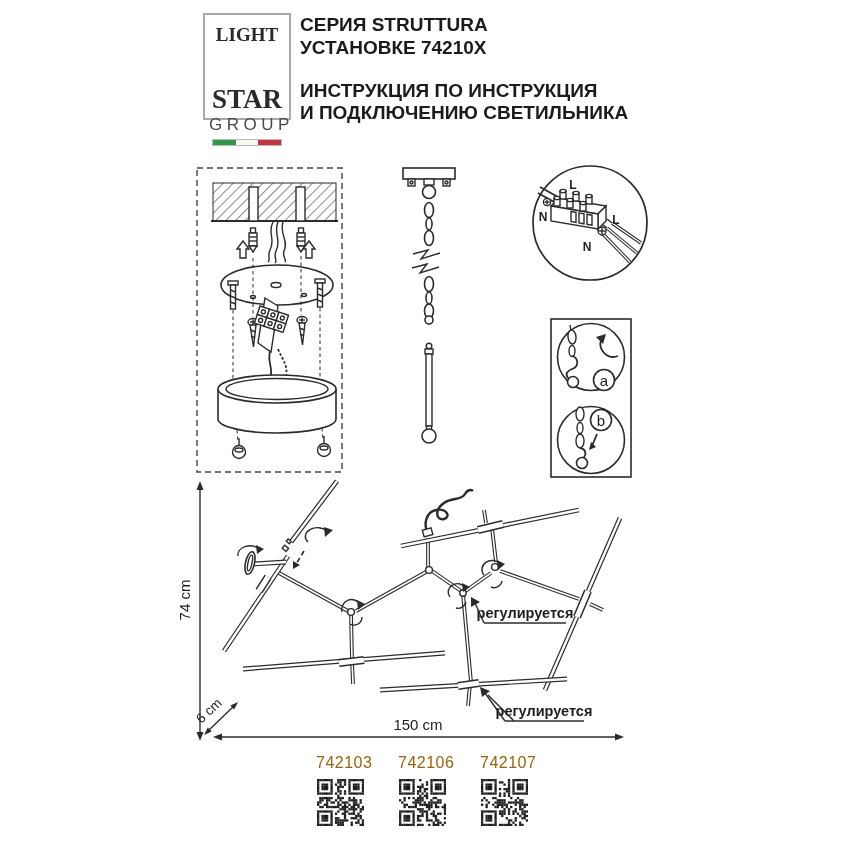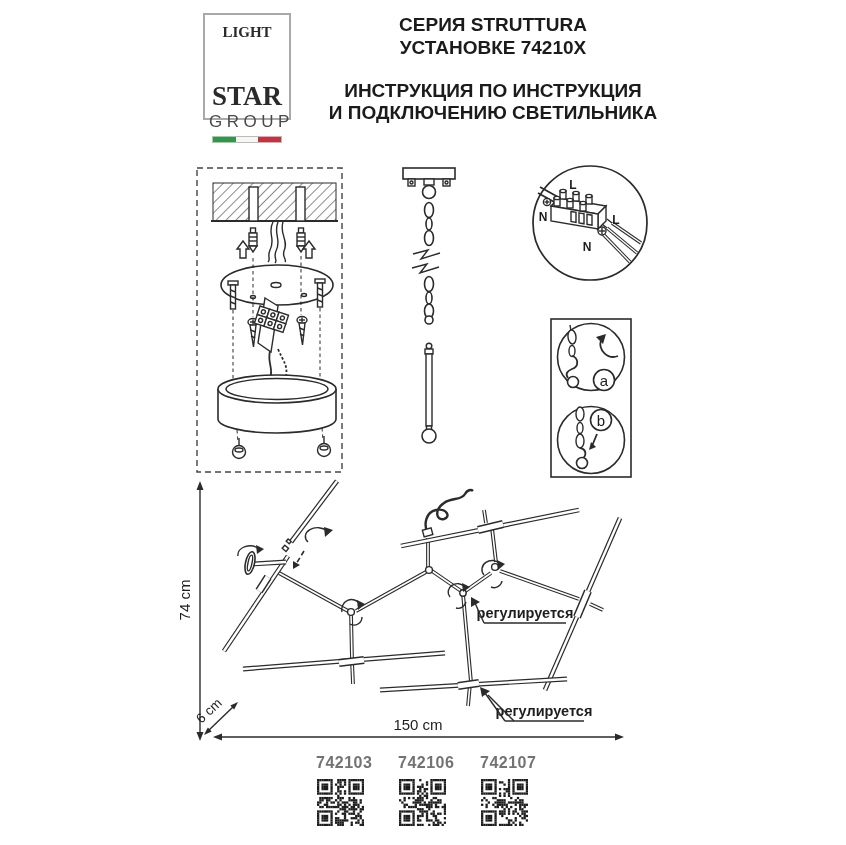--- a/index.html
+++ b/index.html
@@ -2,26 +2,26 @@
 <html><head>
 <meta charset="utf-8">
 <style>
   html,body{margin:0;padding:0;background:#ffffff;}
   #page{position:relative;width:846px;height:845px;background:#fff;overflow:hidden;
         font-family:"Liberation Sans",sans-serif;color:#1d1d1d;}
   
   #logo{position:absolute;left:203px;top:13px;width:88px;height:107px;border:2px solid #a9a9a9;
         box-sizing:border-box;text-align:center;background:#fff;}
   .logo-word{font-family:"Liberation Serif",serif;font-weight:bold;color:#2a2a2a;line-height:0.92;margin-top:44px;}
-  #logo-light{font-size:15px;margin-top:11px;letter-spacing:0px;}
+  #logo-light{font-size:19px;margin-top:11px;letter-spacing:0px;}
   #logo-star{font-size:27px;letter-spacing:0px;}
   #logo-group{font-size:17px;letter-spacing:4.5px;color:#4a4a4a;margin-top:3px;margin-left:4px;}
   #flag{width:70px;height:7px;margin:4px auto 0 auto;display:flex;border:1px solid #bbb;box-sizing:border-box;}
   #flag div{flex:1;height:100%;}
-  .title-block{position:absolute;left:318px;width:350px;text-align:center;font-weight:bold;color:#1b1b1b;}
+  .title-block{position:absolute;left:300px;width:350px;text-align:left;font-weight:bold;color:#1b1b1b;}
   #series-block{top:13px;font-size:19px;line-height:1.22;}
   #instr-block{top:80px;font-size:19px;line-height:1.17;}
   
   svg text{font-family:"Liberation Sans",sans-serif;fill:#1d1d1d;}
   .ln{stroke:#2b2b2b;stroke-width:1.4;fill:none;}
   .ln2{stroke:#2b2b2b;stroke-width:1.8;fill:none;}
   .fw{fill:#ffffff;stroke:#2b2b2b;stroke-width:1.4;}
   .fwn{fill:#ffffff;stroke:#2b2b2b;stroke-width:1.6;}
   .dash{stroke:#2b2b2b;stroke-width:1;stroke-dasharray:3.5,3;fill:none;}
   .to{stroke:#2b2b2b;stroke-width:4.8;fill:none;}
@@ -32,21 +32,21 @@
   .si{stroke:#ffffff;stroke-width:5.2;fill:none;}
   .blk{fill:#2b2b2b;stroke:none;}
   .dimtxt{font-size:15px;}
   .dimtxt-sm{font-size:13.5px;}
   .callout{font-size:14.5px;font-weight:bold;}
   .wlabel{font-size:12px;font-weight:bold;}
   .steplabel{font-size:15px;}
   
   #products{position:absolute;left:316px;top:754px;display:flex;gap:34px;}
   .product{width:48px;text-align:center;}
-  .pcode{font-size:16px;font-weight:bold;color:#737373;letter-spacing:0.5px;margin-bottom:7px;}
+  .pcode{font-size:16px;font-weight:normal;color:#a16207;letter-spacing:0.5px;margin-bottom:7px;}
   .qr{width:47px;height:47px;margin:0 auto;}
 </style>
 </head>
 <body>
 
 <div id="page">
 
   <div id="logo">
     <div id="logo-light" class="logo-word">LIGHT</div>
     <div id="logo-star" class="logo-word">STAR</div>

